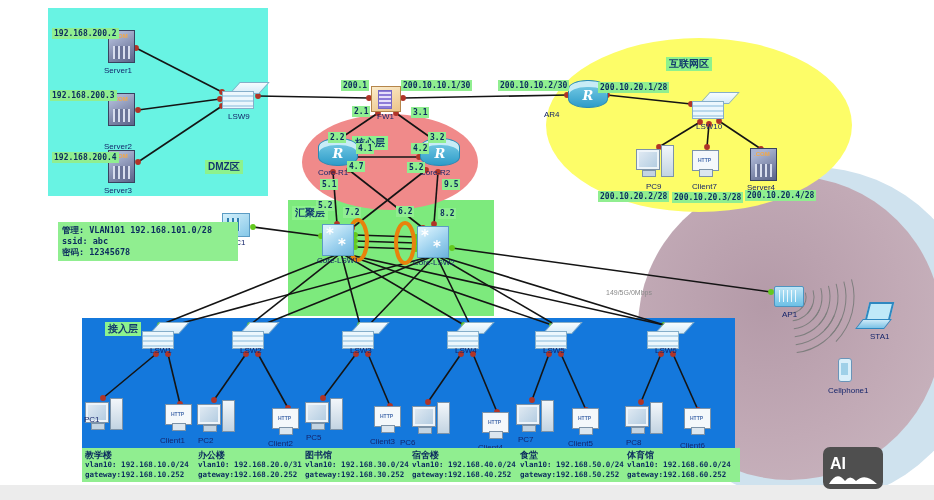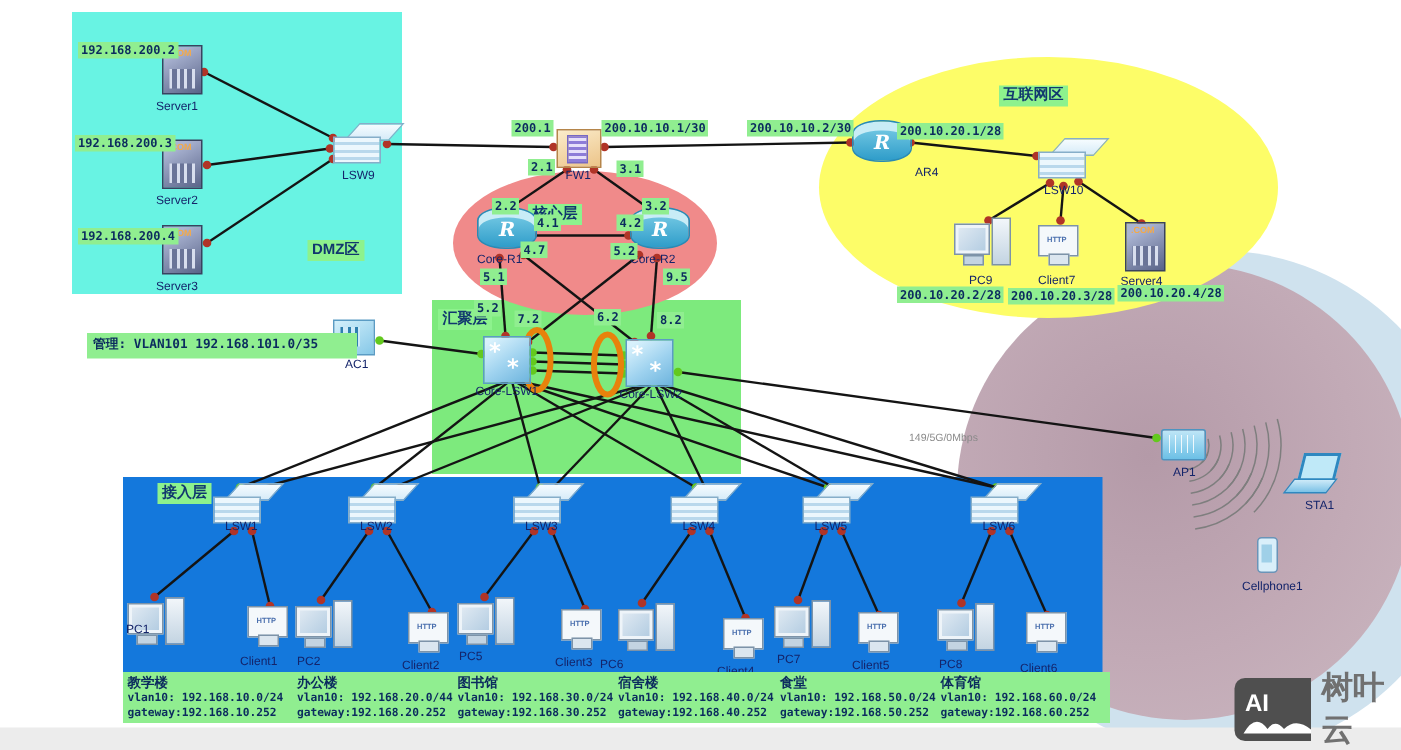--- a/index.html
+++ b/index.html
@@ -185,21 +185,21 @@
 <div class="abs srv" style="left:108px;top:30px">
     <b class="com">.COM</b>
   </div>
 <div class="abs srv" style="left:108px;top:93px">
     <b class="com">.COM</b>
   </div>
 <div class="abs srv" style="left:108px;top:150px">
     <b class="com">.COM</b>
   </div>
 <span class="dlab" style="left:104px;top:66px">Server1</span>
-<span class="dlab" style="left:104px;top:129px">Server2</span>
+<span class="dlab" style="left:104px;top:142px">Server2</span>
 <span class="dlab" style="left:104px;top:186px">Server3</span>
 <span class="badge" style="left:52px;top:28px">192.168.200.2</span>
 <span class="badge" style="left:50px;top:90px">192.168.200.3</span>
 <span class="badge" style="left:52px;top:152px">192.168.200.4</span>
 <div class="abs sw" style="left:222px;top:82px">
     <i class="swt"></i>
     <i class="swf"></i>
   </div>
 <span class="dlab" style="left:228px;top:112px">LSW9</span>
 
@@ -242,27 +242,29 @@
 <span class="badge" style="left:316px;top:200px">5.2</span>
 <span class="badge" style="left:343px;top:207px">7.2</span>
 <span class="badge" style="left:396px;top:206px">6.2</span>
 <span class="badge" style="left:438px;top:208px">8.2</span>
 
 <div class="abs acd" style="left:222px;top:213px">
     <i class="acp"></i>
   </div>
 <span class="dlab" style="left:230px;top:238px">AC1</span>
 <div class="infobox">
-  <span>管理: VLAN101 192.168.101.0/35</span>
+  <span>管理: VLAN101 192.168.101.0/28</span>
+  <span>ssid: abc</span>
+  <span>密码: 12345678</span>
 </div>
 
 <div class="abs rt" style="left:568px;top:80px">
     <span class="rl">R</span>
   </div>
-<span class="dlab" style="left:610px;top:110px">AR4</span>
+<span class="dlab" style="left:544px;top:110px">AR4</span>
 <span class="badge" style="left:498px;top:80px">200.10.10.2/30</span>
 <span class="badge" style="left:598px;top:82px">200.10.20.1/28</span>
 <div class="abs sw" style="left:692px;top:92px">
     <i class="swt"></i>
     <i class="swf"></i>
   </div>
 <span class="dlab" style="left:696px;top:122px">LSW10</span>
 <div class="abs pc" style="left:636px;top:145px">
     <i class="mon"></i>
     <i class="tower"></i>
@@ -403,21 +405,21 @@
 <span class="dlab" style="left:626px;top:438px">PC8</span>
 <span class="dlab" style="left:680px;top:441px">Client6</span>
 
 <div class="bbox" style="left:82px;top:448px">
   <span class="bname">教学楼</span>
   <span class="bline">vlan10: 192.168.10.0/24</span>
   <span class="bline">gateway:192.168.10.252</span>
 </div>
 <div class="bbox" style="left:195px;top:448px">
   <span class="bname">办公楼</span>
-  <span class="bline">vlan10: 192.168.20.0/44</span>
+  <span class="bline">vlan10: 192.168.20.0/31</span>
   <span class="bline">gateway:192.168.20.252</span>
 </div>
 <div class="bbox" style="left:302px;top:448px">
   <span class="bname">图书馆</span>
   <span class="bline">vlan10: 192.168.30.0/24</span>
   <span class="bline">gateway:192.168.30.252</span>
 </div>
 <div class="bbox" style="left:409px;top:448px">
   <span class="bname">宿舍楼</span>
   <span class="bline">vlan10: 192.168.40.0/24</span>
@@ -433,14 +435,13 @@
   <span class="bline">vlan10: 192.168.60.0/24</span>
   <span class="bline">gateway:192.168.60.252</span>
 </div>
 
 <div id="wm">
   <svg width="62" height="46">
     <rect x="1" y="3" width="60" height="42" rx="7" fill="#4f4f4f"></rect>
     <text x="8" y="25" fill="#ffffff" font-size="16" font-weight="bold" font-family="Liberation Sans, sans-serif">AI</text>
     <path d="M7 40 Q15 26 23 37 Q28 30 34 37 Q43 28 55 40 Z" fill="#ffffff"></path>
   </svg>
-  <span id="wmtext">树叶云</span>
 </div>
 
 </body></html>

